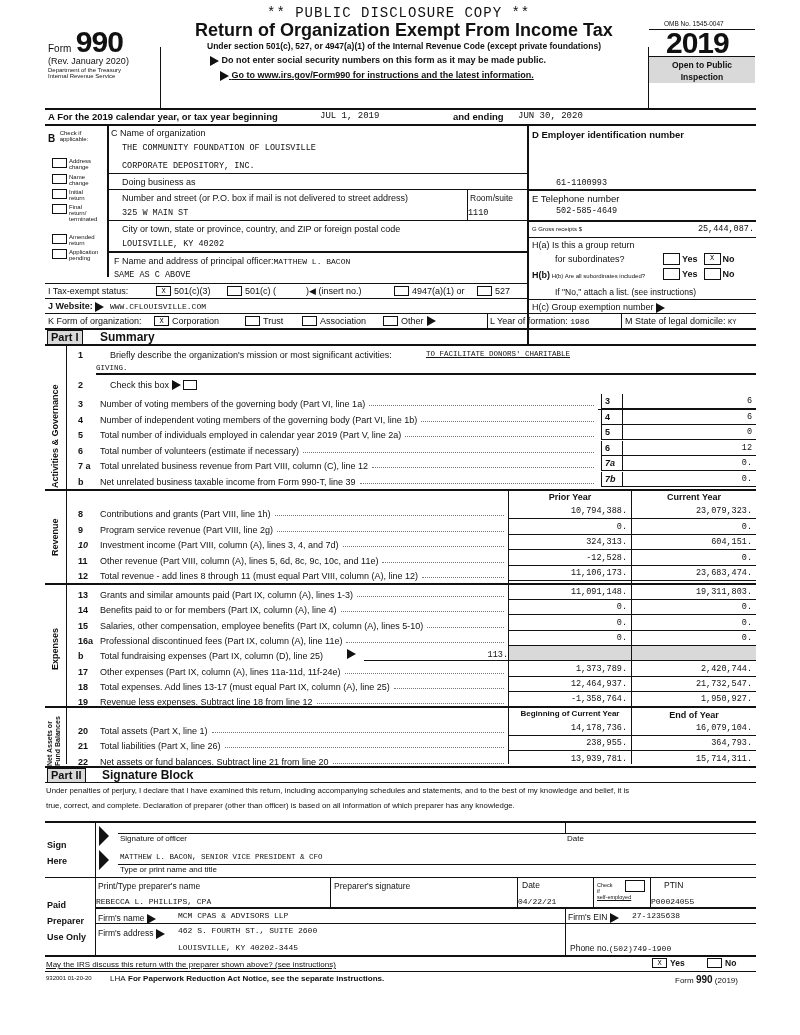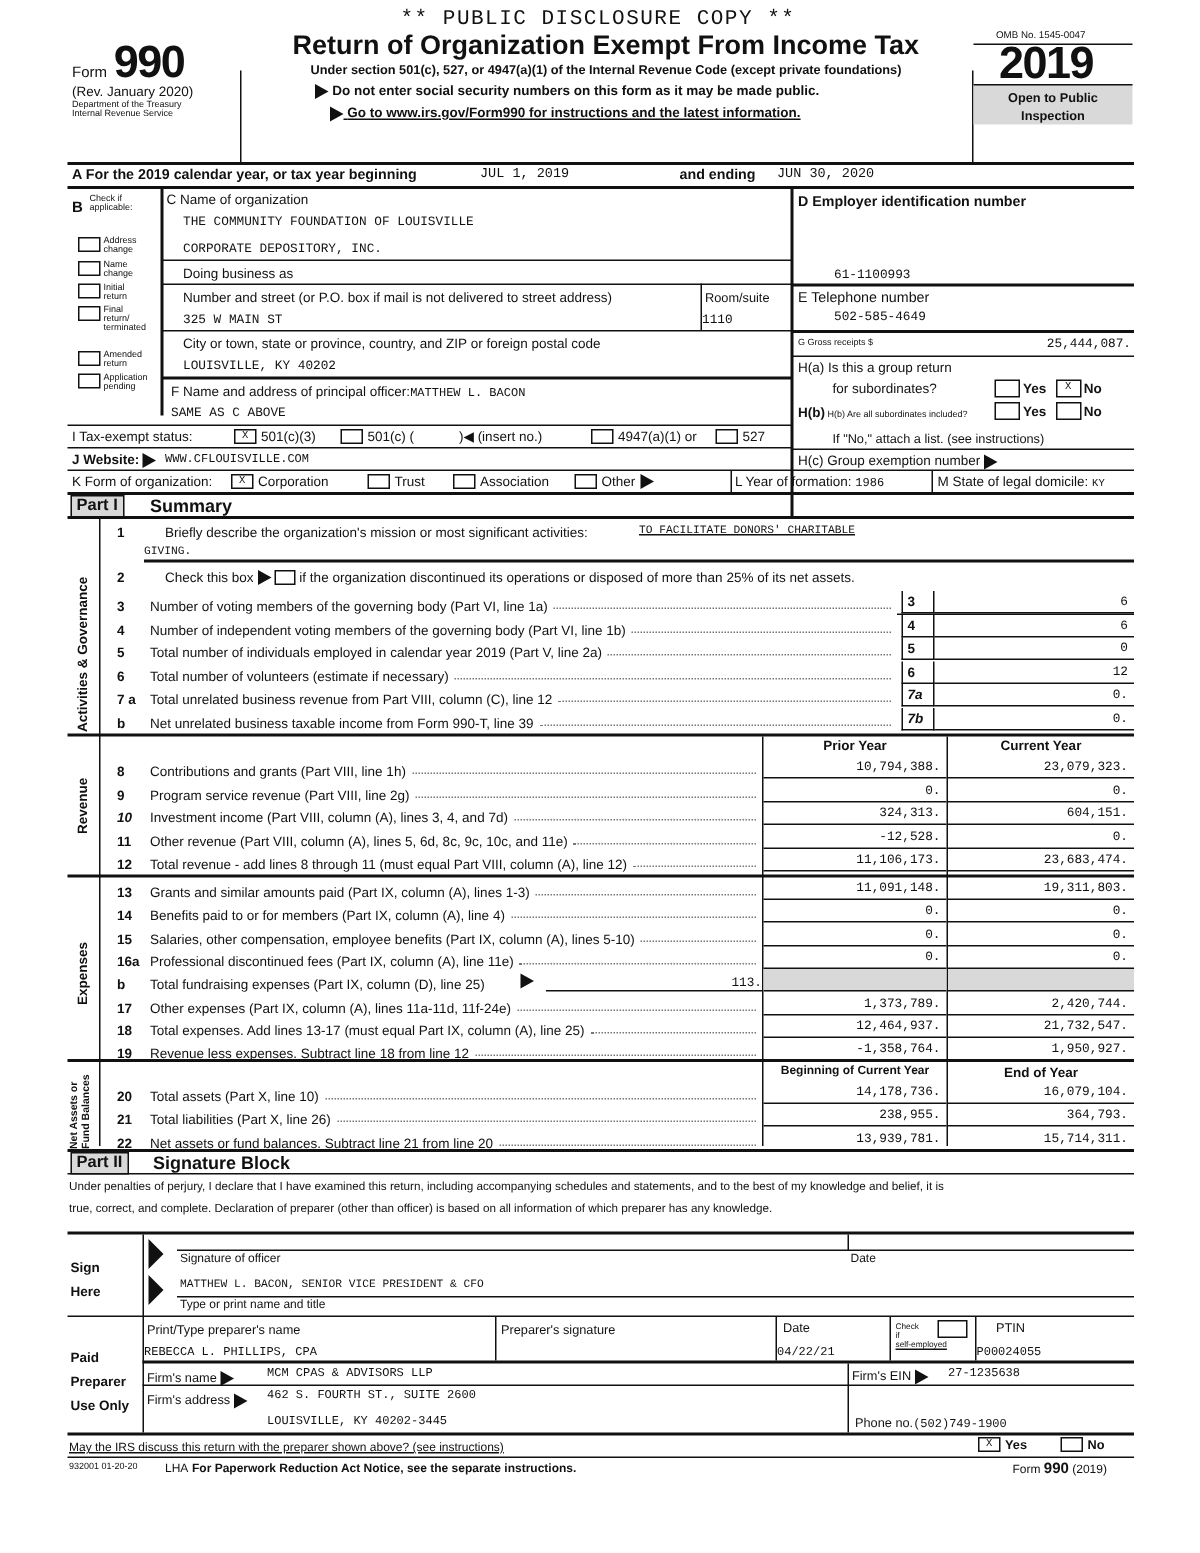--- a/index.html
+++ b/index.html
@@ -188,21 +188,20 @@
 </div>
 <div class="abs mono" style="left:426px;top:350px;font-size:7.5px;text-decoration:underline">TO FACILITATE DONORS' CHARITABLE</div>
 <div class="abs mono" style="left:96px;top:364px;font-size:7.5px">GIVING.</div>
 <div class="hl" style="left:96px;top:373px;width:660px;height:2px"></div>
 
 <div class="abs" style="left:78px;top:380px;font-size:9px;display:flex;align-items:center">
   <span class="num">2</span>
   <span style="width:14px"></span>
   <span>Check this box</span>&nbsp;<span class="tri"></span>&nbsp;
   <span class="box" style="width:14px"></span>&nbsp;
-  <span>if the organization discontinued its operations or disposed of more than 25% of its net assets.</span>
 </div>
 
 <div class="abs" style="left:78px;top:394px;width:678px">
   <div style="display:flex;align-items:flex-end;height:16px;font-size:9px;border-bottom:1px solid #111;margin-left:520px;width:158px;position:absolute;top:0"></div>
 </div>
 <div id="govRows">
     <div class="abs" style="left: 78px; top: 395px; width: 520px; display: flex; align-items: flex-end; font-size: 9px; height: 14px;">
       <span class="num" style="width: 22px;">3</span>
       <span style="white-space: nowrap;">Number of voting members of the governing body (Part VI, line 1a)</span>
       <span class="dots"></span>
@@ -348,21 +347,21 @@
     </div>
     <div class="val" style="left: 509px; width: 122px; top: 692.1px; height: 15px; padding-right: 4px; line-height: 15px; border-bottom: 1px solid rgb(17, 17, 17);">-1,358,764.</div>
     <div class="val" style="left: 632px; width: 124px; top: 692.1px; height: 15px; padding-right: 4px; line-height: 15px; border-bottom: 1px solid rgb(17, 17, 17);">1,950,927.</div>
   </div>
 <div class="hl" style="left:45px;top:706px;width:711px;height:2px"></div>
 <div class="abs b" style="left:509px;top:709px;width:122px;text-align:center;font-size:8px">Beginning of Current Year</div>
 <div class="abs b" style="left:632px;top:710px;width:124px;text-align:center;font-size:9px">End of Year</div>
 <div id="netRows">
     <div class="abs" style="left: 78px; top: 722px; width: 430px; display: flex; align-items: flex-end; font-size: 9px; height: 14px;">
       <span class="num" style="width: 22px;">20</span>
-      <span style="white-space: nowrap;">Total assets (Part X, line 10)</span>
+      <span style="white-space: nowrap;">Total assets (Part X, line 1)</span>
       <span class="dots"></span>
     </div>
     <div class="val" style="left: 509px; width: 122px; top: 721px; height: 15px; padding-right: 4px; line-height: 15px; border-bottom: 1px solid rgb(17, 17, 17);">14,178,736.</div>
     <div class="val" style="left: 632px; width: 124px; top: 721px; height: 15px; padding-right: 4px; line-height: 15px; border-bottom: 1px solid rgb(17, 17, 17);">16,079,104.</div>
     <div class="abs" style="left: 78px; top: 737.3px; width: 430px; display: flex; align-items: flex-end; font-size: 9px; height: 14px;">
       <span class="num" style="width: 22px;">21</span>
       <span style="white-space: nowrap;">Total liabilities (Part X, line 26)</span>
       <span class="dots"></span>
     </div>
     <div class="val" style="left: 509px; width: 122px; top: 736.3px; height: 15px; padding-right: 4px; line-height: 15px; border-bottom: 1px solid rgb(17, 17, 17);">238,955.</div>

